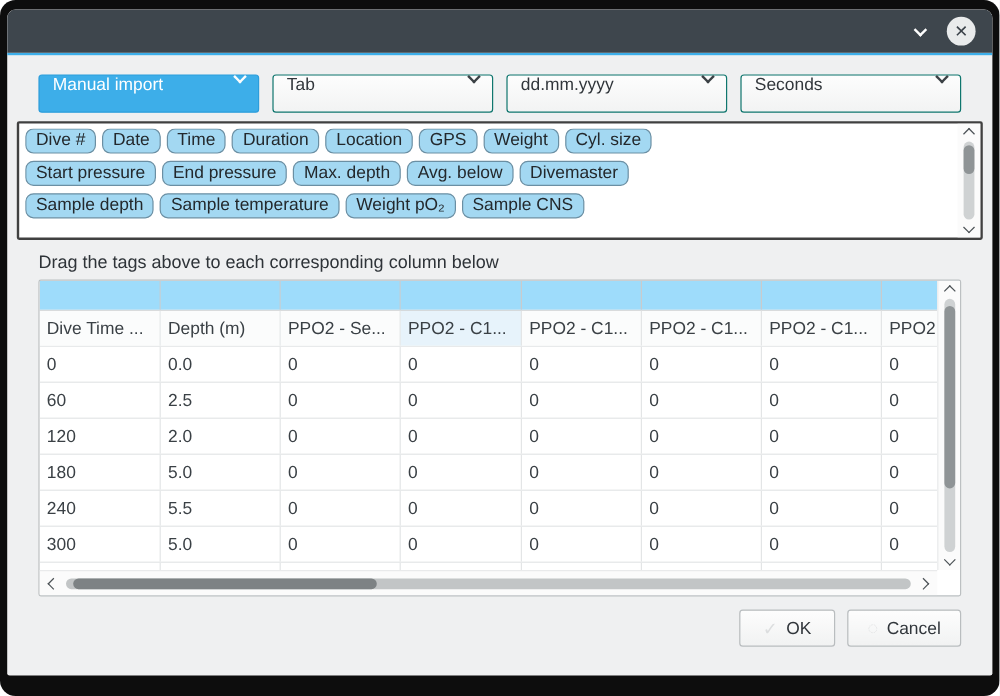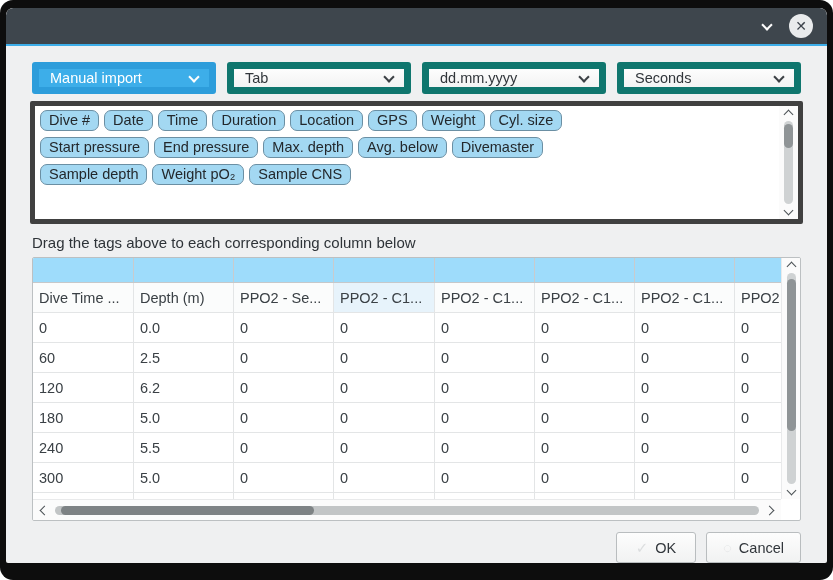--- a/index.html
+++ b/index.html
@@ -20,27 +20,27 @@
   
   .chv{display:inline-block; width:8px; height:8px; border-right:2px solid #3b4045; border-bottom:2px solid #3b4045;}
   .chv-down{transform:rotate(45deg);}
   .chv-up{transform:rotate(-135deg);}
   .chv-left{transform:rotate(135deg);}
   .chv-right{transform:rotate(-45deg);}
   .chv-white{border-color:#fdfdfd;}
   .sb-chv{width:7px;height:7px;border-width:1.5px;border-color:#4a5054;}
   
   .toolbar{display:flex; gap:11px; margin:16px 26px 0;}
-  .combo{flex:1; height:32px; border:7px solid #0f766e; border-radius:3px;
-     background:linear-gradient(#fdfdfd,#f2f3f3); display:flex; align-items:center;
+  .combo{flex:1; height:32px; border:1px solid #0f766e; border-radius:3px;
+     background:linear-gradient(#fdfdfd,#f2f3f3); display:flex; align-items:flex-start;
      justify-content:space-between; padding:0 11px; font-size:14.5px; color:#31363b; cursor:pointer;}
   .combo-active{background:var(--accent); border-color:#2d9ddb; color:#ffffff;}
   .combo .chv-down{margin-top:-3px;}
   
-  .tagbox{margin:7px 24px 0; height:123px; background:#ffffff; border:5px solid #404040; border-radius:2px; position:relative; overflow:hidden;}
+  .tagbox{margin:7px 8px 0; height:99px; background:#ffffff; border:2px solid #404040; border-radius:2px; position:relative; overflow:hidden;}
   .tagrows{position:absolute; left:5px; top:4px; right:24px; bottom:0; overflow:hidden;}
   .tag-row{display:flex; flex-wrap:nowrap; margin-bottom:6px;}
   .tag{display:inline-block; background:var(--tagfill); border:1px solid #6b8fa3; border-radius:7px;
      padding:1px 8px 2px; margin-right:5px; font-size:14.5px; color:#23282c; white-space:nowrap; cursor:grab;}
   
   .vscroll{position:absolute; top:0; bottom:0; right:0; width:19px; display:flex; flex-direction:column; align-items:center; background:#fbfbfb;}
   .vscroll .top{margin-top:5px;} .vscroll .bot{margin-bottom:5px;}
   .vtrack{flex:1; width:9px; margin:3px 0; background:#cfd2d3; border-radius:5px; position:relative;}
   .vthumb{position:absolute; left:0; width:9px; background:#8f9496; border-radius:5px;}
   
@@ -116,20 +116,21 @@
           </div>
           <div class="tag-row">
             <span class="tag">Start pressure</span>
             <span class="tag">End pressure</span>
             <span class="tag">Max. depth</span>
             <span class="tag">Avg. below</span>
             <span class="tag">Divemaster</span>
           </div>
           <div class="tag-row">
             <span class="tag">Sample depth</span>
+            <span class="tag">Sample temperature</span>
             <span class="tag">Weight pO₂</span>
             <span class="tag">Sample CNS</span>
           </div>
         </div>
       <div class="vscroll">
         <span class="chv chv-up sb-chv top"></span>
         <div class="vtrack">
           <div class="vthumb" style="top:3px;height:24px;"></div>
         </div>
         <span class="chv chv-down sb-chv bot"></span>
@@ -176,21 +177,21 @@
               <div class="td" style="width: 100px;">2.5</div>
               <div class="td" style="width: 100px;">0</div>
               <div class="td" style="width: 101px;">0</div>
               <div class="td" style="width: 100px;">0</div>
               <div class="td" style="width: 100px;">0</div>
               <div class="td" style="width: 100px;">0</div>
               <div class="td" style="width: 120px;">0</div>
             </div>
             <div class="tr">
               <div class="td" style="width: 101px;">120</div>
-              <div class="td" style="width: 100px;">6.2</div>
+              <div class="td" style="width: 100px;">2.0</div>
               <div class="td" style="width: 100px;">0</div>
               <div class="td" style="width: 101px;">0</div>
               <div class="td" style="width: 100px;">0</div>
               <div class="td" style="width: 100px;">0</div>
               <div class="td" style="width: 100px;">0</div>
               <div class="td" style="width: 120px;">0</div>
             </div>
             <div class="tr">
               <div class="td" style="width: 101px;">180</div>
               <div class="td" style="width: 100px;">5.0</div>

